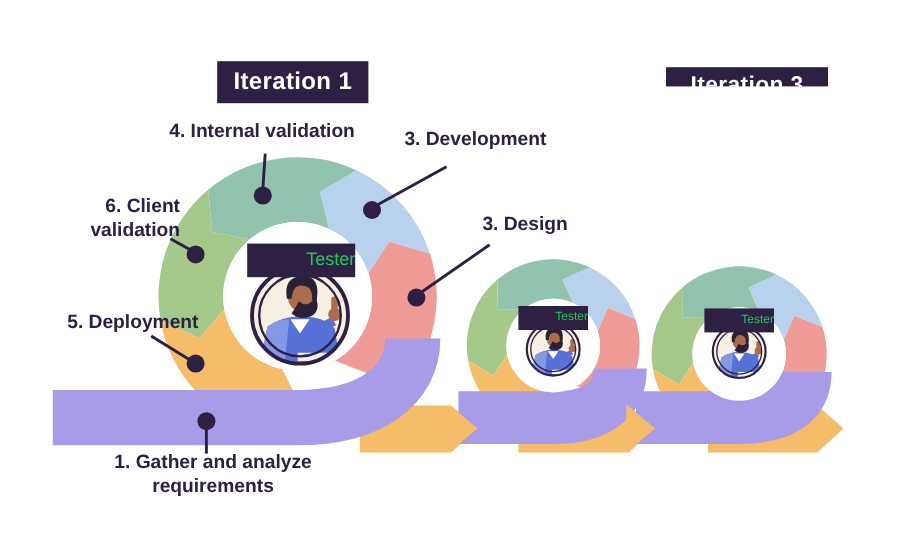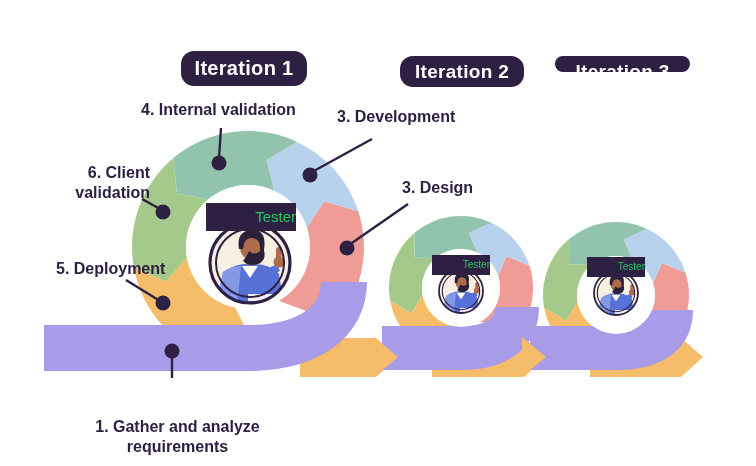--- a/index.html
+++ b/index.html
@@ -1,19 +1,19 @@
 <!DOCTYPE html>
 <html><head>
 <meta charset="utf-8">
 <style>
   html,body{margin:0;padding:0;background:#ffffff;}
   body{width:756px;height:466px;overflow:hidden;font-family:"Liberation Sans",sans-serif;}
   .stage{position:relative;width:756px;height:466px;background:#ffffff;}
   .stage svg{position:absolute;left:0;top:0;}
-  .itbadge{position:absolute;color:#fff;font-weight:700;text-align:center;letter-spacing:.3px;border-radius:13px;}
+  .itbadge{position:absolute;color:#fff;font-weight:700;text-align:center;letter-spacing:.3px;}
   #it1{left:181px;top:51px;width:126px;height:35px;font-size:20px;line-height:35px;}
   #it2{left:400px;top:56px;width:124px;height:31px;font-size:19px;line-height:31px;}
   #it3{left:555px;top:56px;width:135px;height:16px;font-size:19px;line-height:31px;}
   .tbadge{position:absolute;color:#22c55e;font-weight:400;text-align:right;}
   #tb1{left:206px;top:203px;width:90px;height:28px;font-size:15px;line-height:28px;}
   #tb2{left:432px;top:255px;width:58px;height:20px;font-size:10px;line-height:20px;}
   #tb3{left:587px;top:257px;width:58px;height:20px;font-size:10px;line-height:20px;}
   .lbl{position:absolute;font-weight:700;font-size:16px;white-space:pre-line;text-align:center;}
   #lb4{left:141px;top:101px;}
   #lb3{left:337px;top:108px;}
@@ -149,28 +149,27 @@
 
       <line x1="126" y1="280" x2="160" y2="301" stroke-width="2.4" stroke="#2d2043"></line>
       <circle cx="163" cy="303" r="7.5" fill="#2d2043"></circle>
 
       <line x1="172" y1="356" x2="172" y2="378" stroke-width="2.4" stroke="#2d2043"></line>
       <circle cx="172" cy="351" r="7.5" fill="#2d2043"></circle>
     </g>
   </svg>
 
   <div class="itbadge" id="it1" style="background: rgb(45, 32, 67);">Iteration 1</div>
-  <div class="itbadge" id="it2" style="background: rgb(45, 32, 67);">Iteration 2</div>
   <div class="itbadge" id="it3" style="background: rgb(45, 32, 67);">Iteration 3</div>
 
   <div class="tbadge" id="tb1" style="background: rgb(45, 32, 67);">Tester</div>
   <div class="tbadge" id="tb2" style="background: rgb(45, 32, 67);">Tester</div>
   <div class="tbadge" id="tb3" style="background: rgb(45, 32, 67);">Tester</div>
 
   <div class="lbl" id="lb4" style="color: rgb(45, 32, 67);">4. Internal validation</div>
   <div class="lbl" id="lb3" style="color: rgb(45, 32, 67);">3. Development</div>
   <div class="lbl" id="lb2" style="color: rgb(45, 32, 67);">3. Design</div>
   <div class="lbl" id="lb5" style="color: rgb(45, 32, 67);">6. Client
 validation</div>
   <div class="lbl" id="lb6" style="color: rgb(45, 32, 67);">5. Deployment</div>
-  <div class="lbl" id="lb1" style="color: rgb(45, 32, 67); margin-top: 41px;">1. Gather and analyze
+  <div class="lbl" id="lb1" style="color: rgb(45, 32, 67);">1. Gather and analyze
 requirements</div>
 </div>
 
 </body></html>

